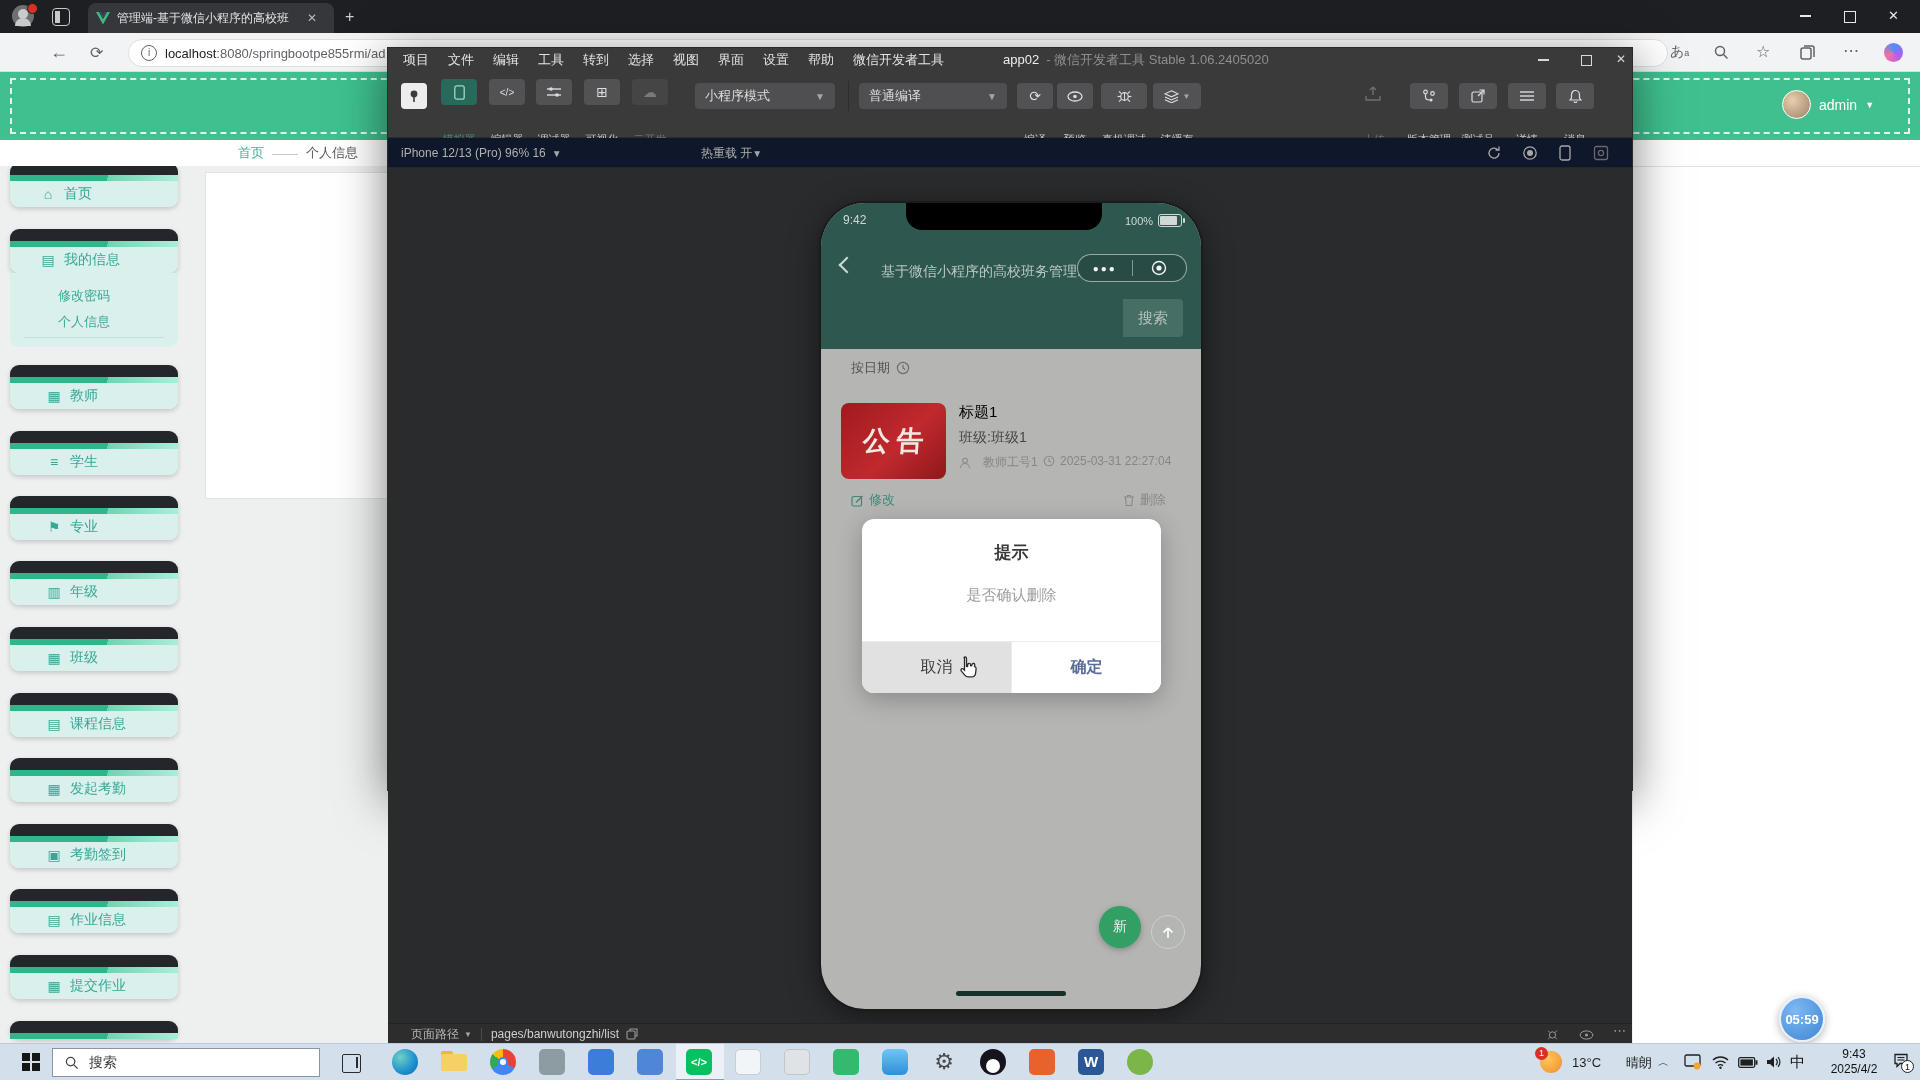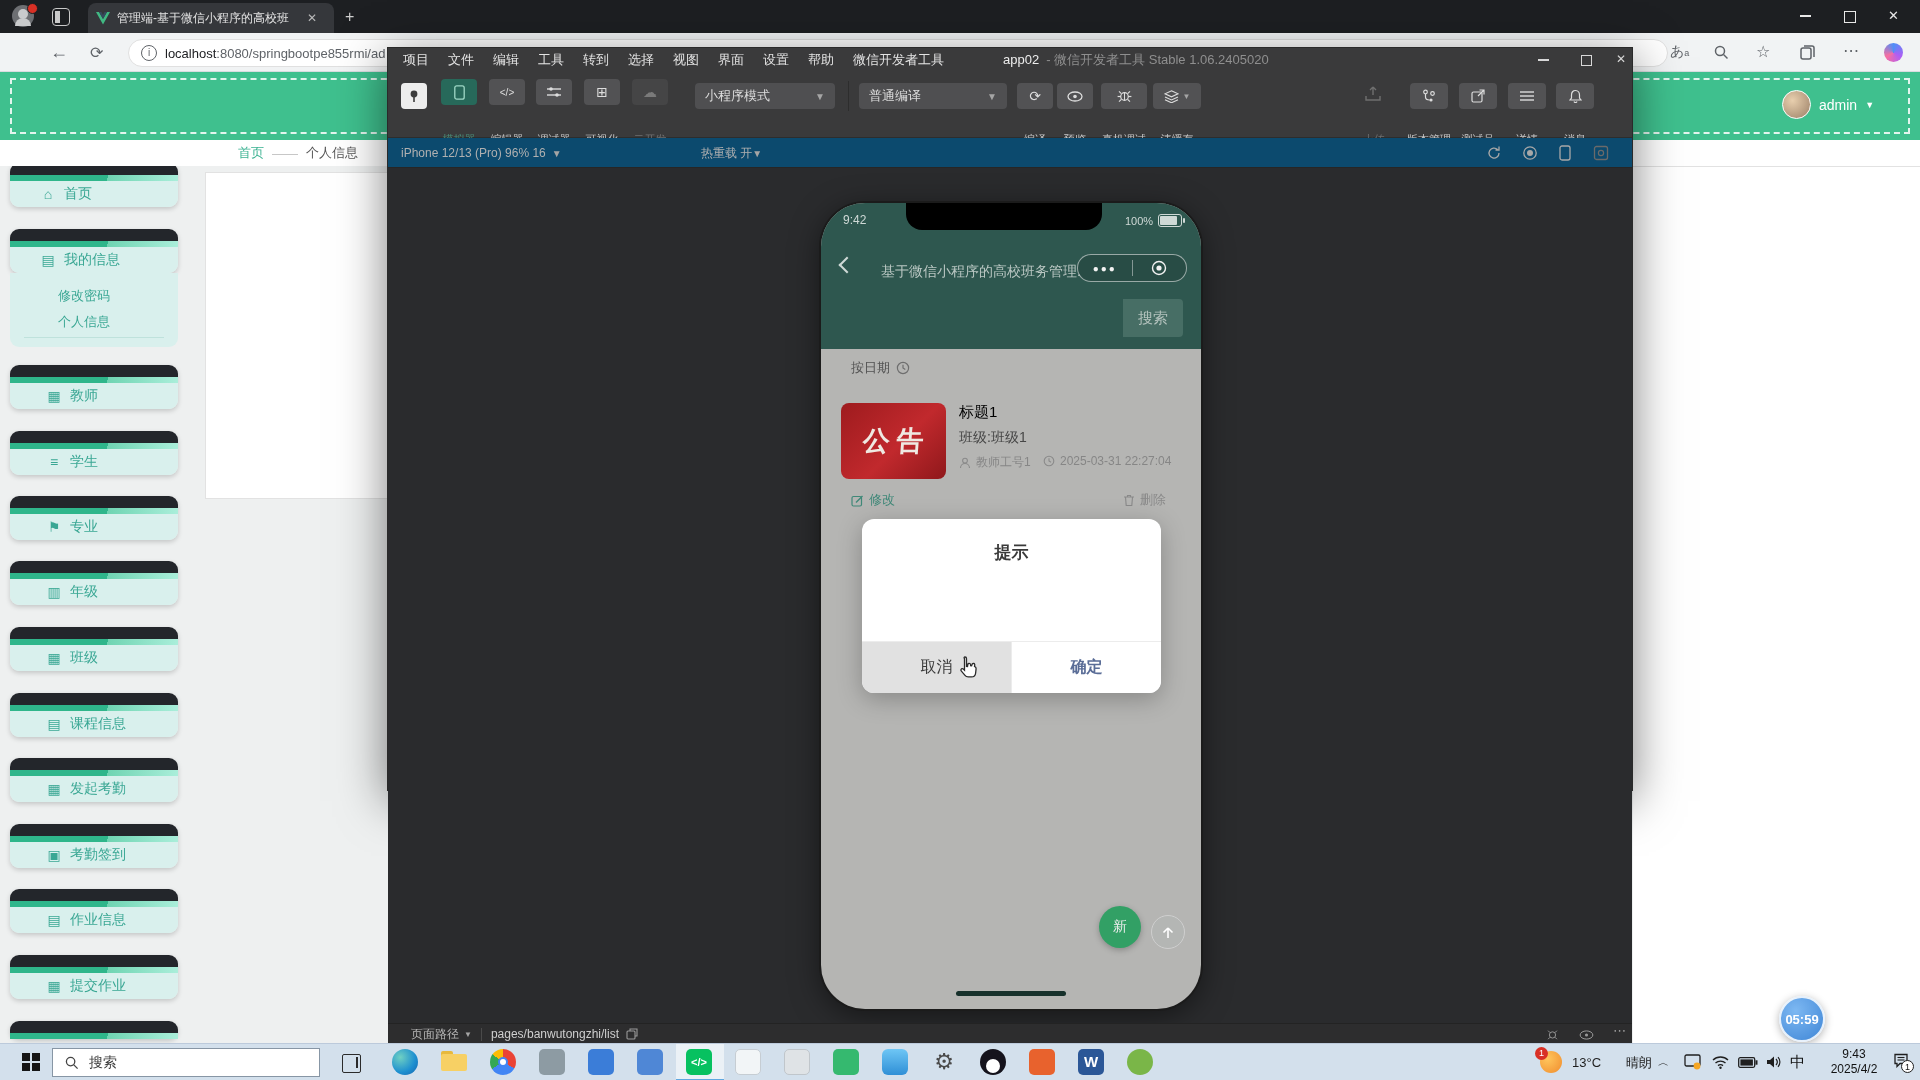--- a/index.html
+++ b/index.html
@@ -361,21 +361,21 @@
     <div class="tlabel" style="left:1117px;width:44px">详情</div>
     <div class="a tbtn" style="left:1168px;top:12px;width:38px">
       <svg width="13" height="14" viewBox="0 0 13 14">
           <path d="M6.5 1.5c-2.5 0-4 2-4 4.5v3L1 11h11l-1.5-2V6c0-2.5-1.5-4.5-4-4.5z" fill="none" stroke="#ddd" stroke-width="1.2"></path>
           <path d="M5 12.5a1.6 1.6 0 0 0 3 0" fill="none" stroke="#ddd" stroke-width="1.2"></path>
         </svg>
     </div>
     <div class="tlabel" style="left:1165px;width:44px">消息</div>
   </div>
 
-  <div class="a" style="left:0;top:90px;width:1244px;height:30px;background:#0c4a6e;border-bottom:1px solid #262626;box-sizing:border-box">
+  <div class="a" style="left:0;top:90px;width:1244px;height:30px;background:#0f172a;border-bottom:1px solid #262626;box-sizing:border-box">
     <div class="a f" style="left:13px;top:0;height:30px;gap:6px;font-size:12px;color:#b0b0b0">
       <span>iPhone 12/13 (Pro) 96% 16</span>
         <span class="caret">▼</span>
     </div>
     <div class="a f" style="left:313px;top:0;height:30px;font-size:12px;color:#b0b0b0">
       <span>热重载 开</span>
         <span class="caret">▼</span>
     </div>
     <div class="a" style="left:1098px;top:7px">
         <svg width="16" height="16" viewBox="0 0 16 16">
@@ -437,21 +437,21 @@
         <svg width="14" height="14" viewBox="0 0 14 14">
             <circle cx="7" cy="7" r="5.6" fill="none" stroke="#6e6e6e" stroke-width="1.2"></circle>
             <path d="M7 3.8V7l2.3 1.4" fill="none" stroke="#6e6e6e" stroke-width="1.2"></path>
           </svg>
       </div>
       <div class="a" style="left:20px;top:200px;width:105px;height:76px;border-radius:8px;background:linear-gradient(135deg,#9e1b1e,#c1292d 55%,#8f181b);display:flex;align-items:center;justify-content:center">
         <span style="color:#efe9e2;font-size:27px;font-weight:bold;font-family:'Liberation Serif','DejaVu Serif',serif;transform:skewX(-4deg)">公 告</span>
       </div>
       <div class="a" style="left:138px;top:200px;font-size:15px;color:#000000">标题1</div>
       <div class="a" style="left:138px;top:226px;font-size:14px;color:#464646">班级:班级1</div>
-      <div class="a f" style="left:138px;top:251px;gap:5px">
+      <div class="a f" style="left:138px;top:251px;gap:12px">
         <svg width="12" height="12" viewBox="0 0 12 12">
             <circle cx="6" cy="3.6" r="2.4" fill="none" stroke="#8a8a8a" stroke-width="1.1"></circle>
             <path d="M1.5 11a4.5 4.5 0 0 1 9 0" fill="none" stroke="#8a8a8a" stroke-width="1.1"></path>
           </svg>
         <span class="dimtext">教师工号1</span>
       </div>
       <div class="a f" style="left:222px;top:251px;gap:5px">
         <svg width="12" height="12" viewBox="0 0 12 12">
             <circle cx="6" cy="6" r="4.8" fill="none" stroke="#8a8a8a" stroke-width="1.1"></circle>
             <path d="M6 3.2V6l2 1.2" fill="none" stroke="#8a8a8a" stroke-width="1.1"></path>
@@ -467,20 +467,21 @@
       </div>
       <div class="a f" style="left:302px;top:288px;gap:5px">
         <svg width="12" height="13" viewBox="0 0 12 13">
             <path d="M1 3h10M4.5 3V1.5h3V3M2.5 3l.7 8.5h5.6L9.5 3" fill="none" stroke="#898989" stroke-width="1.1"></path>
           </svg>
         <span style="color:#898989;font-size:13px">删除</span>
       </div>
 
       <div class="dialog">
         <div style="text-align:center;padding-top:22px;font-size:17px;font-weight:600;color:#3a3a3a">提示</div>
+        <div style="text-align:center;padding-top:22px;font-size:15px;color:#9c9c9c">是否确认删除</div>
         <div class="a" style="left:0;top:122px;width:299px;height:52px;border-top:1px solid #ececec;display:flex;box-sizing:border-box">
           <div style="flex:1;background:#e1e1e1;border-radius:0 0 0 12px;display:flex;align-items:center;justify-content:center;font-size:16px;color:#3c3c3c">取消</div>
           <div style="width:1px;background:#ececec"></div>
           <div style="flex:1;background:#fff;border-radius:0 0 12px 0;display:flex;align-items:center;justify-content:center;font-size:16px;font-weight:600;color:#5a6d97">确定</div>
         </div>
       </div>
 
       <div class="a" style="left:136px;top:452px">
         <svg width="24" height="26" viewBox="0 0 24 26">
             <path d="M8 2c.9 0 1.5.7 1.5 1.5v8l1 .1.3-2c.1-.8.8-1.4 1.6-1.2.7.1 1.2.8 1.2 1.5v.7l1 .2.4-1.3c.2-.8 1-1.2 1.8-1s1.1 1 .9 1.8l-.2 1c1 .4 1.7 1.2 1.6 2.3l-.5 4.6c-.2 2.1-2 3.7-4.1 3.7h-3.4c-1.2 0-2.4-.6-3.1-1.5l-3.8-4.5c-.5-.6-.4-1.5.2-2 .6-.4 1.4-.4 1.9.1l1.2 1.2V3.5C6.5 2.7 7.2 2 8 2z" fill="#fff" stroke="#2b2b2b" stroke-width="1.3"></path>

